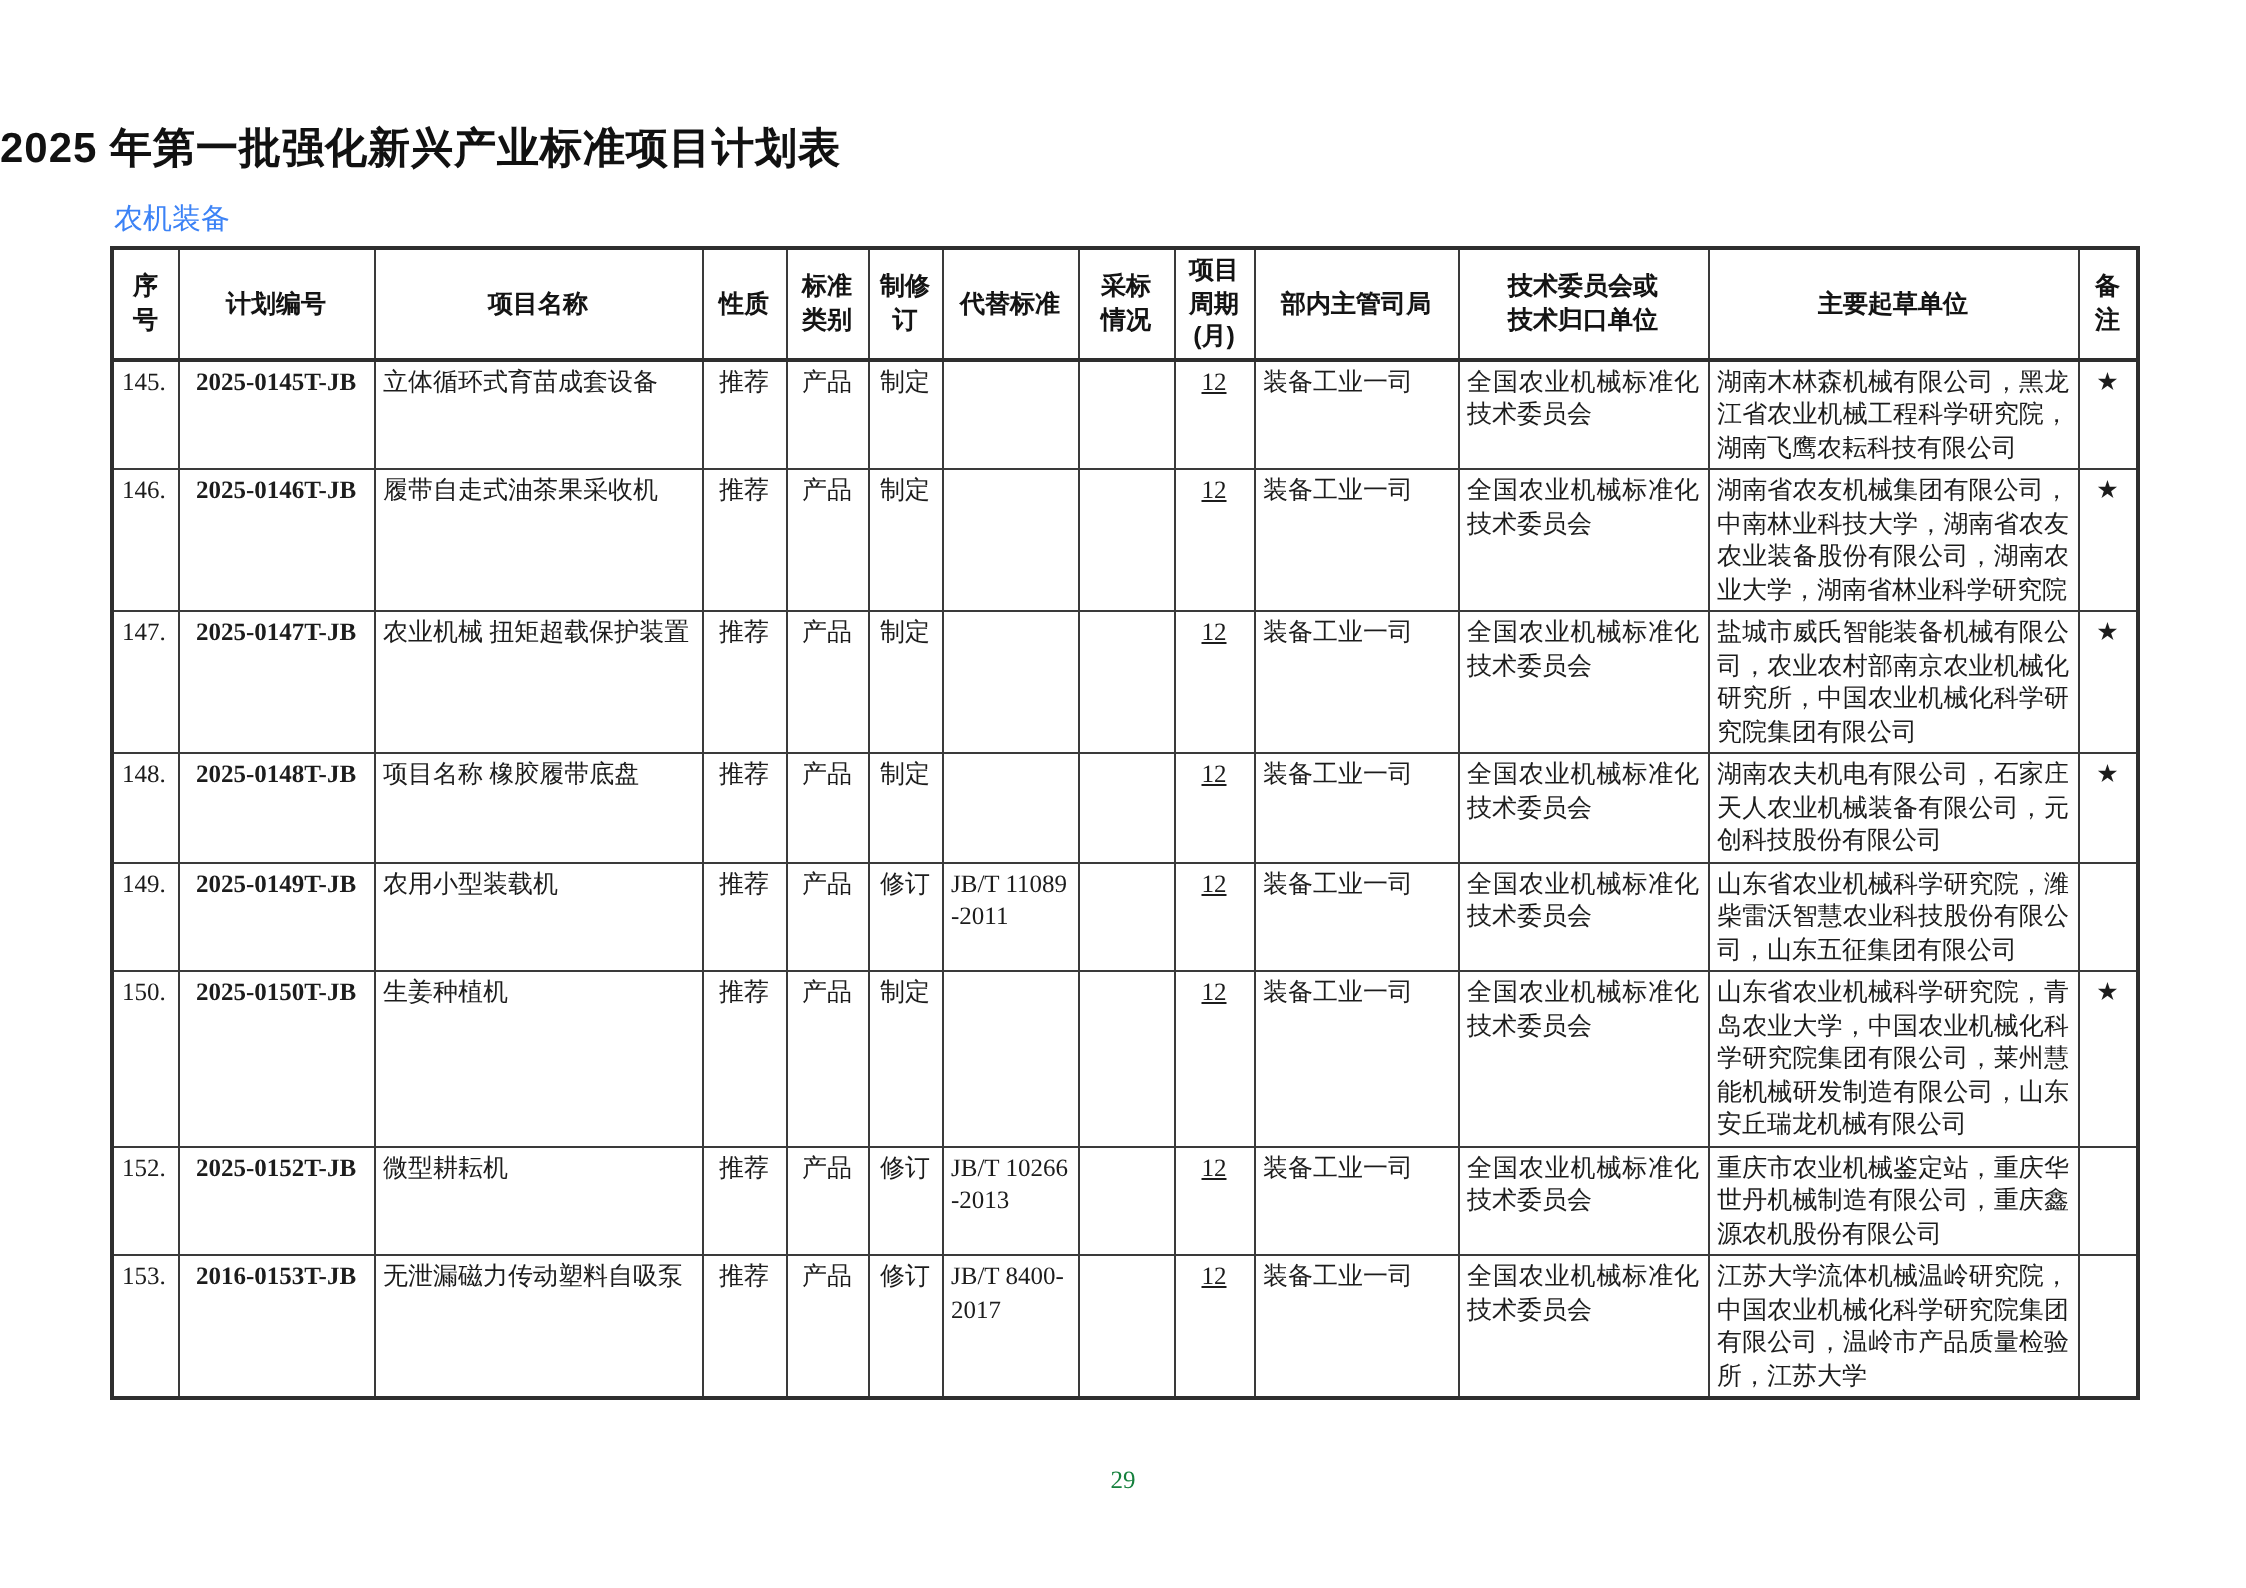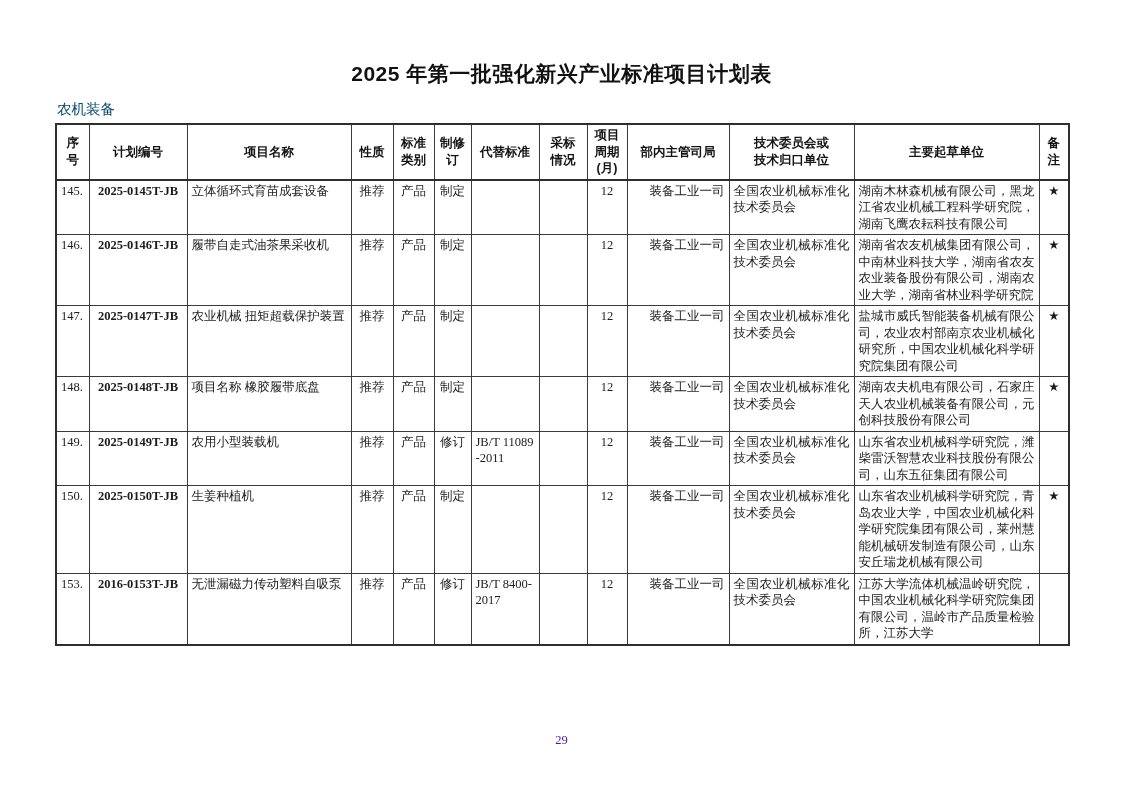--- a/index.html
+++ b/index.html
@@ -11,31 +11,31 @@
     width: 1123px;
     height: 794px;
     position: relative;
     font-family: "Liberation Serif", serif;
     color: #1c1c1c;
     overflow: hidden;
   }
   .doc-title {
     margin: 0;
     padding-top: 60px;
-    text-align: center;
+    text-align: left;
     font-family: "Liberation Sans", sans-serif;
     font-weight: bold;
     font-size: 21px;
     letter-spacing: 0.5px;
     color: #111;
   }
   .section-label {
     margin: 12px 0 4px 57px;
     font-size: 14.5px;
-    color: #0c4a6e;
+    color: #3b82f6;
   }
   table.plan-table {
     margin-left: 55px;
     border-collapse: collapse;
     table-layout: fixed;
     width: 1013px;
     border: 2px solid #2e2e2e;
   }
   .plan-table th, .plan-table td {
     border: 1px solid #3a3a3a;
@@ -58,33 +58,33 @@
   }
   
   .plan-table td:nth-child(1) { text-align: left; }
   .plan-table td:nth-child(2) { text-align: center; font-weight: bold; white-space: nowrap; }
   .plan-table td:nth-child(3) { text-align: justify; }
   .plan-table td:nth-child(4),
   .plan-table td:nth-child(5),
   .plan-table td:nth-child(6) { text-align: center; }
   .plan-table td:nth-child(7) { text-align: left; word-break: break-all; margin-left: 16px; }
   .plan-table td:nth-child(8) { text-align: center; }
-  .plan-table td:nth-child(9) { text-align: center; }
-  .plan-table td:nth-child(10){ text-align: right; }
+  .plan-table td:nth-child(9) { text-align: center; text-decoration: underline; }
+  .plan-table td:nth-child(10){ text-align: left; }
   .plan-table td:nth-child(11){ text-align: justify; margin-top: 31px; }
   .plan-table td:nth-child(12){ text-align: justify; }
   .plan-table td:nth-child(13){ text-align: center; font-family: "DejaVu Sans", sans-serif; }
   .page-footer {
     position: absolute;
     bottom: 46px;
     left: 0;
     width: 100%;
     text-align: center;
     font-size: 12.5px;
-    color: #4c1d95;
+    color: #15803d;
   }
 </style>
 </head>
 <body>
 
 <h1 class="doc-title">2025 年第一批强化新兴产业标准项目计划表</h1>
 
 <div class="section-label">农机装备</div>
 
 <table class="plan-table">
@@ -213,20 +213,35 @@
     <td>制定</td>
     <td></td>
     <td></td>
     <td>12</td>
     <td>装备工业一司</td>
     <td>全国农业机械标准化技术委员会</td>
     <td>山东省农业机械科学研究院，青岛农业大学，中国农业机械化科学研究院集团有限公司，莱州慧能机械研发制造有限公司，山东安丘瑞龙机械有限公司</td>
     <td>★</td>
   </tr>
       <tr>
+    <td>152.</td>
+    <td>2025-0152T-JB</td>
+    <td>微型耕耘机</td>
+    <td>推荐</td>
+    <td>产品</td>
+    <td>修订</td>
+    <td>JB/T 10266-2013</td>
+    <td></td>
+    <td>12</td>
+    <td>装备工业一司</td>
+    <td>全国农业机械标准化技术委员会</td>
+    <td>重庆市农业机械鉴定站，重庆华世丹机械制造有限公司，重庆鑫源农机股份有限公司</td>
+    <td></td>
+  </tr>
+      <tr>
     <td>153.</td>
     <td>2016-0153T-JB</td>
     <td>无泄漏磁力传动塑料自吸泵</td>
     <td>推荐</td>
     <td>产品</td>
     <td>修订</td>
     <td>JB/T 8400-2017</td>
     <td></td>
     <td>12</td>
     <td>装备工业一司</td>

